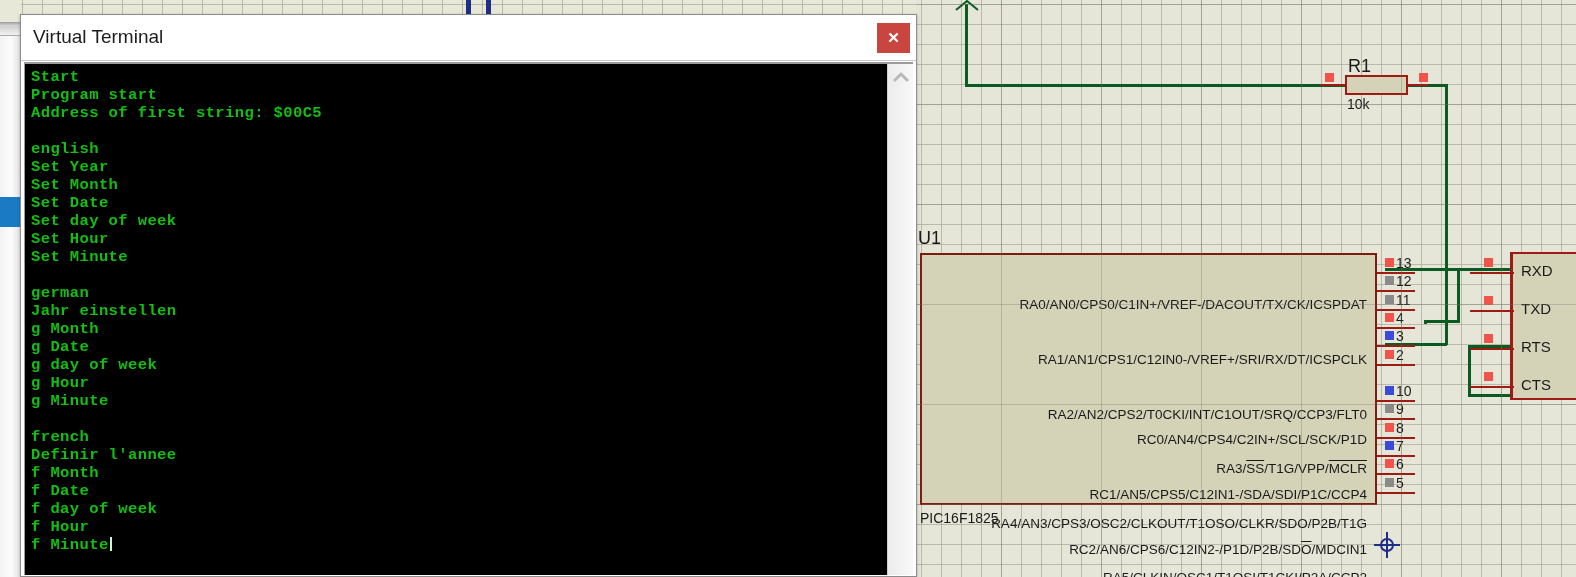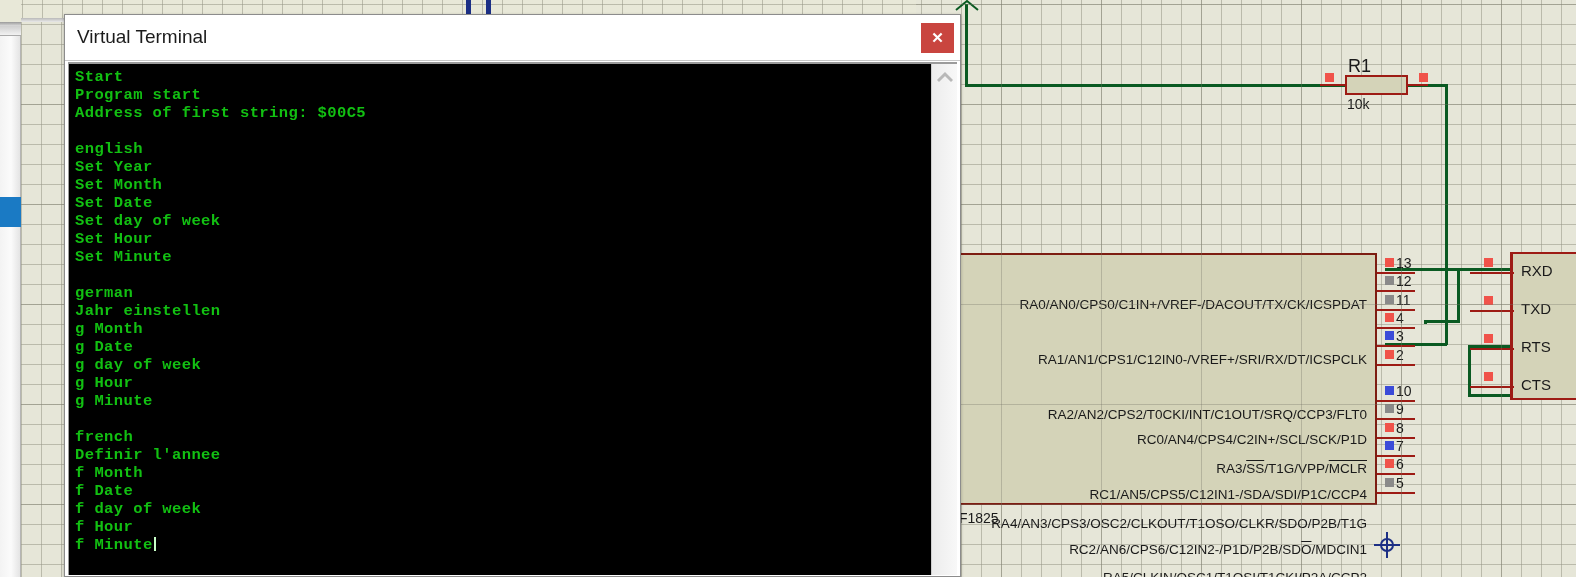--- a/index.html
+++ b/index.html
@@ -107,21 +107,20 @@
     background-size:20px 20px; background-position:1px 4px;
   }
   #topstrip-edge { position:absolute; left:21px; top:18px; width:895px; height:4px;
     background:linear-gradient(to bottom,#b9b9b9,#e9e9e9); }
 
   
   #vt {
     position: absolute; left: 20px; top: 14px; width: 897px; height: 563px;
     background: #fff; border: 1px solid #8c8c8c;
     box-shadow: 0 1px 3px rgba(0,0,0,.25);
-    margin-left: 44px;
   }
   #vt-titlebar {
     position: absolute; left: 0; top: 0; width: 895px; height: 46px;
     background: #ffffff; border-bottom: 1px solid #c8c8c8;
   }
   #vt-title {
     position: absolute; left: 12px; top: 11px;
     font-size: 19px; color: #1c1c1c; font-weight: 400;
     font-family: "Liberation Sans", sans-serif;
   }

